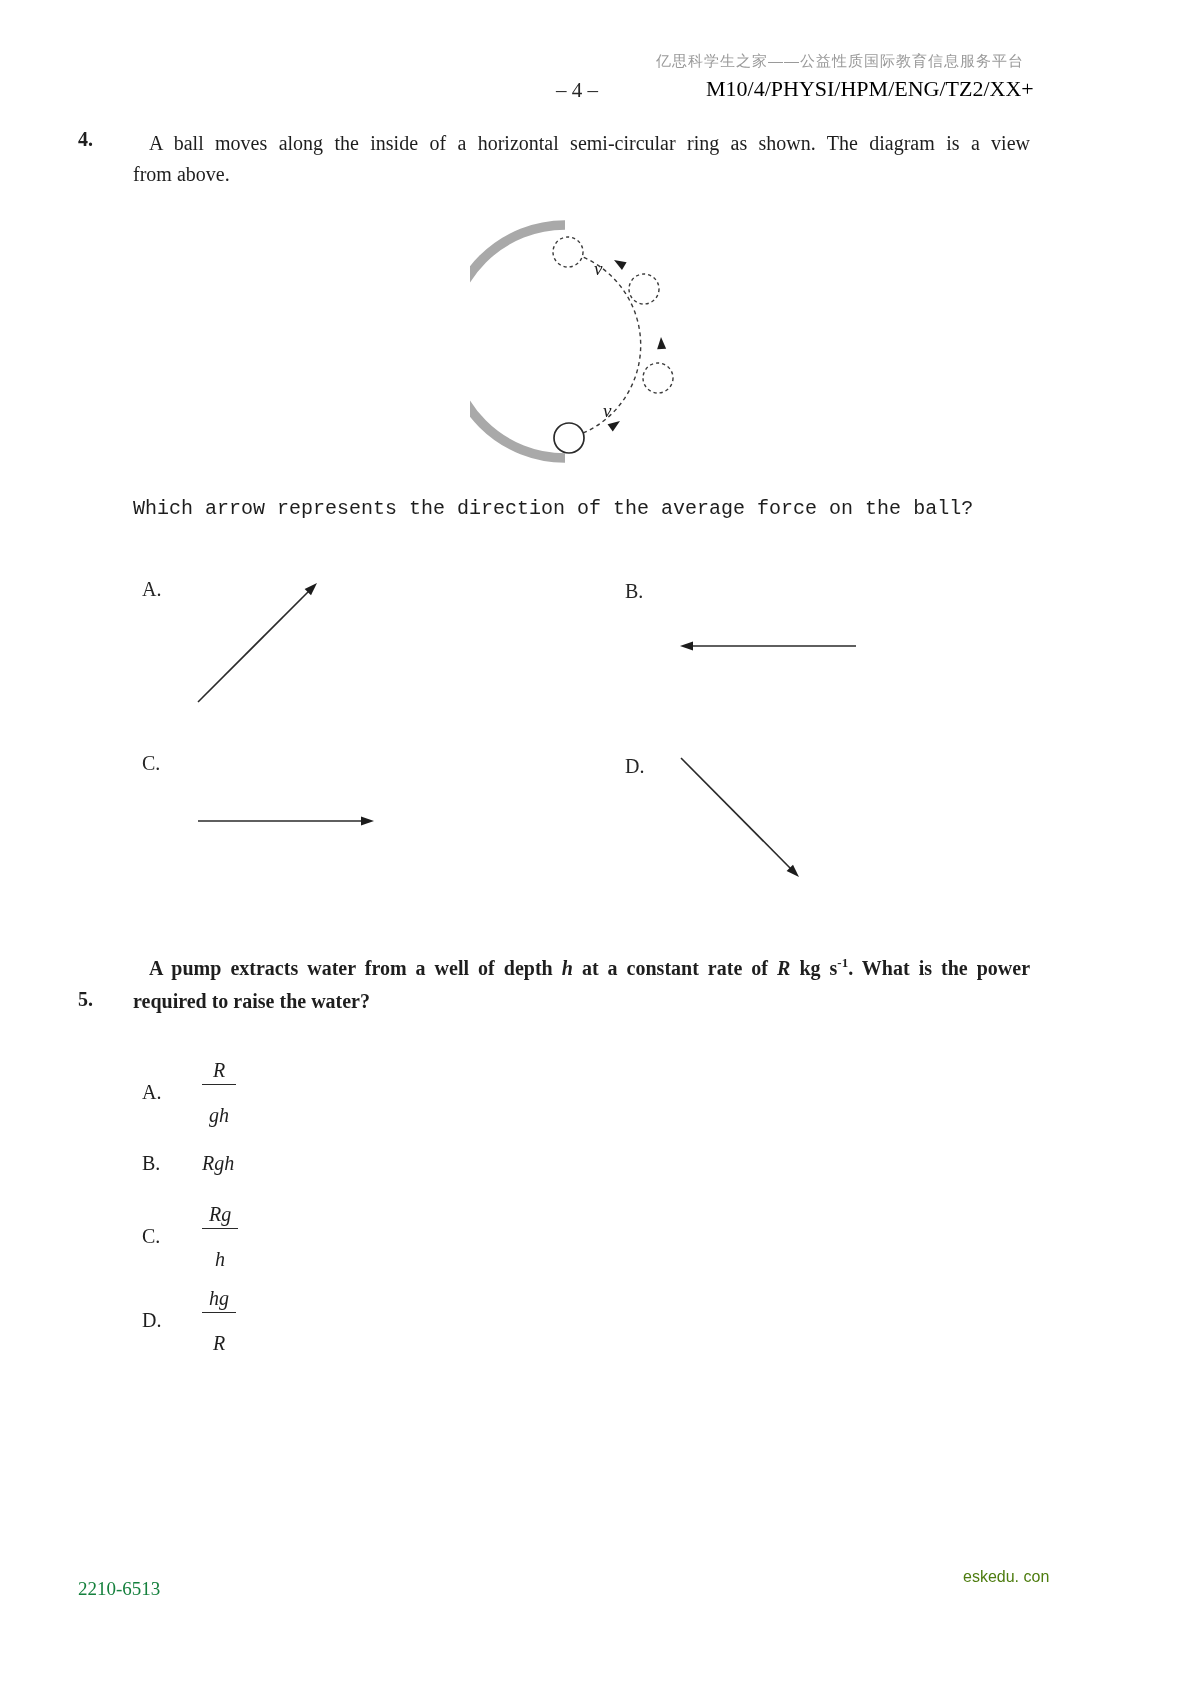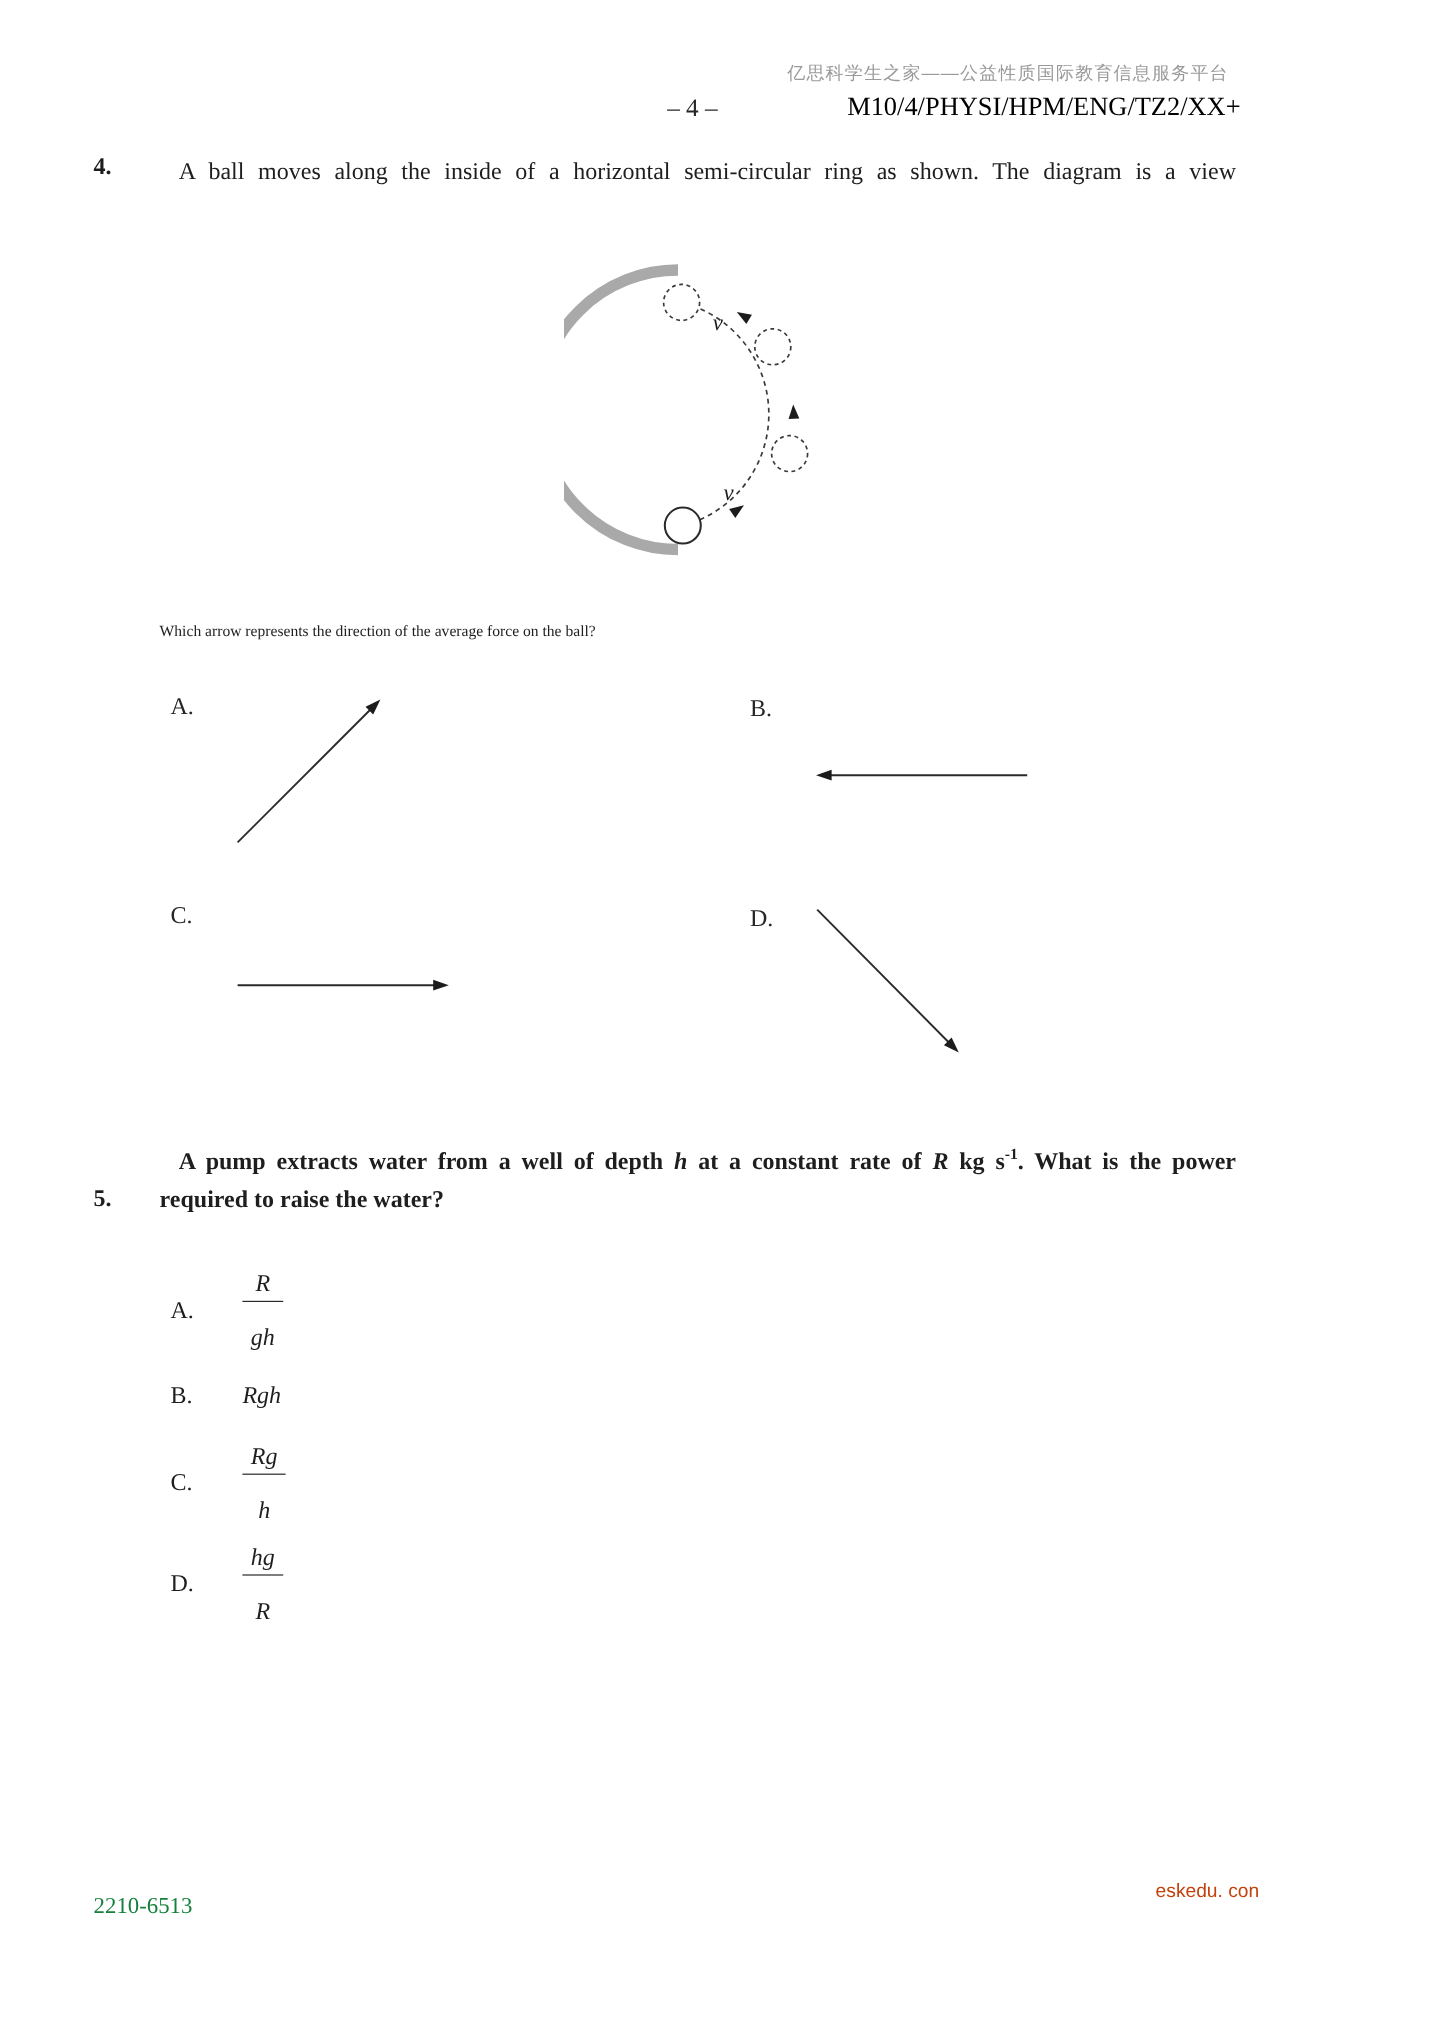--- a/index.html
+++ b/index.html
@@ -31,36 +31,37 @@
   .q5row .lab { width:60px; font-size:20px; }
   .frac { display:inline-block; text-align:center; font-style:italic;
           font-size:20px; line-height:22px; }
   .frac .num { display:block; padding:0 7px 3px; border-bottom:1.5px solid #2a2a2a; }
   .frac .den { display:block; padding:3px 7px 0;margin-top:16px; }
   .inlineformula { font-style:italic; font-size:20px; }
 
   
   .doccode { left:78px; top:1578px; font-size:19px; color:#15803d; }
   .watermark { left:963px; top:1568px; font-family:"Liberation Sans", sans-serif;
-               font-size:16px; color:#c2410c;text-align:center; }
+               font-size:16px; color:#4d7c0f;text-align:center; }
 
   svg { display:block; }
 </style>
 </head>
 <body>
 
 <div id="page">
 
   <div class="abs banner">亿思科学生之家——公益性质国际教育信息服务平台</div>
   <div class="abs pagenum">– 4 –</div>
   <div class="abs papercode">M10/4/PHYSI/HPM/ENG/TZ2/XX+</div>
 
   <div class="abs qnum" style="top:128px;">4.</div>
   <div class="abs qtext" style="top:128px;">
     <div class="jline">A ball moves along the inside of a horizontal semi-circular ring as shown.  The diagram is a view</div>
+    <div>from above.</div>
   </div>
 
   <svg class="abs" style="left:470px; top:195px;" width="250" height="280" viewBox="0 0 250 280">
 
     <path d="M 95,30 A 116.5,116.5 0 0 0 95,263" fill="none" stroke="#a9a9a9" stroke-width="9.5" stroke-linecap="butt"></path>
 
     <path d="M 99,243 A 96,96 0 0 0 98,57" fill="none" stroke="#3a3a3a" stroke-width="1.4" stroke-dasharray="4 3.5"></path>
 
     <circle cx="188" cy="183" r="15" fill="#ffffff" stroke="#3a3a3a" stroke-width="1.4" stroke-dasharray="3.2 3"></circle>
     <circle cx="174" cy="94" r="15" fill="#ffffff" stroke="#3a3a3a" stroke-width="1.4" stroke-dasharray="3.2 3"></circle>
@@ -69,21 +70,21 @@
     <circle cx="99" cy="243" r="15" fill="#ffffff" stroke="#2a2a2a" stroke-width="1.7"></circle>
 
     <polygon points="0,0 -12,4.5 -12,-4.5" fill="#1c1c1c" transform="translate(150,226) rotate(-35)"></polygon>
     <polygon points="0,0 -12,4.5 -12,-4.5" fill="#1c1c1c" transform="translate(191,142) rotate(-93)"></polygon>
     <polygon points="0,0 -12,4.5 -12,-4.5" fill="#1c1c1c" transform="translate(144,65) rotate(-149)"></polygon>
 
     <text x="124" y="80" font-size="19" font-style="italic" font-family="Liberation Serif, serif" fill="#1c1c1c">v</text>
     <text x="133" y="222" font-size="19" font-style="italic" font-family="Liberation Serif, serif" fill="#1c1c1c">v</text>
   </svg>
 
-  <div class="abs" style="left:133px; top:518px; font-size:13px;">Which arrow represents the direction of the average force on the ball?</div>
+  <div class="abs" style="left:133px; top:497px; font-size:20px;font-family:Liberation Mono, monospace;">Which arrow represents the direction of the average force on the ball?</div>
 
   <div class="abs optlabel" style="left:142px; top:578px;">A.</div>
   <svg class="abs" style="left:190px; top:575px;" width="140" height="140">
     <line x1="8" y1="127" x2="121" y2="14" stroke="#2a2a2a" stroke-width="1.6"></line>
     <polygon points="0,0 -13,4.5 -13,-4.5" fill="#1c1c1c" transform="translate(127,8) rotate(-45)"></polygon>
   </svg>
 
   <div class="abs optlabel" style="left:625px; top:580px;">B.</div>
   <svg class="abs" style="left:670px; top:634px;" width="195" height="24">
     <line x1="186" y1="12" x2="16" y2="12" stroke="#2a2a2a" stroke-width="1.6"></line>

